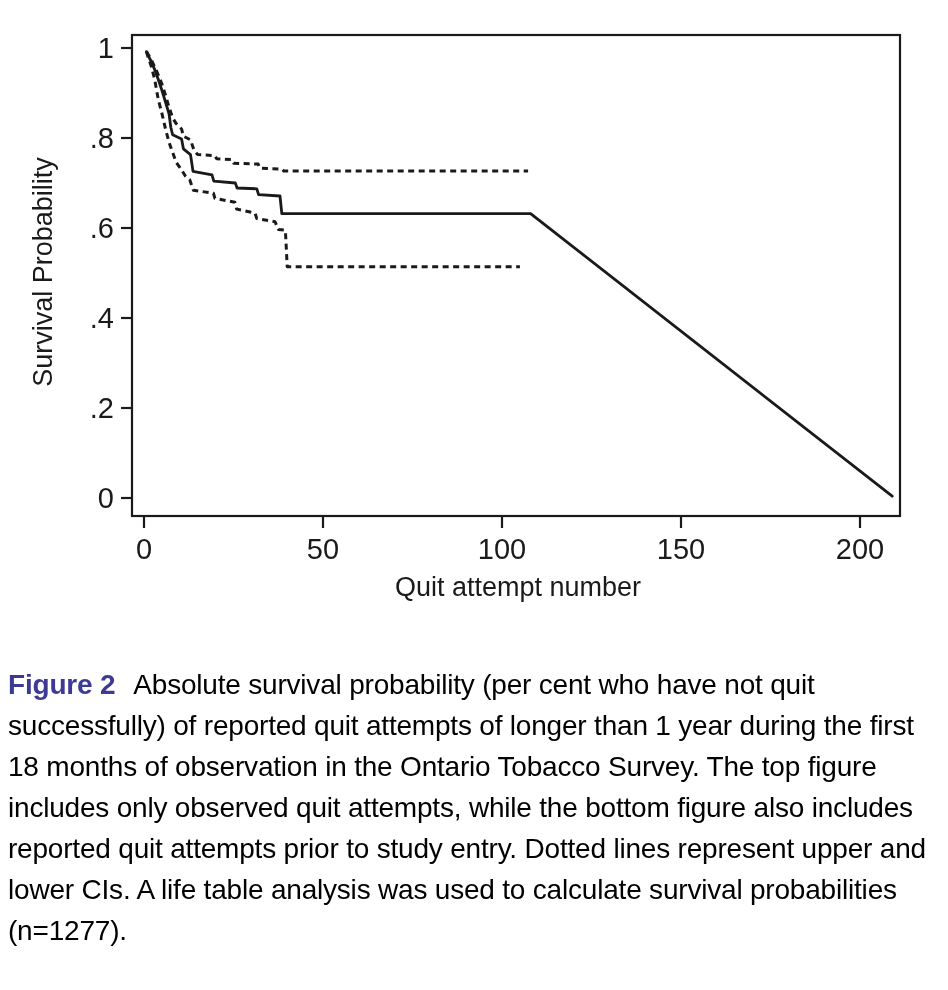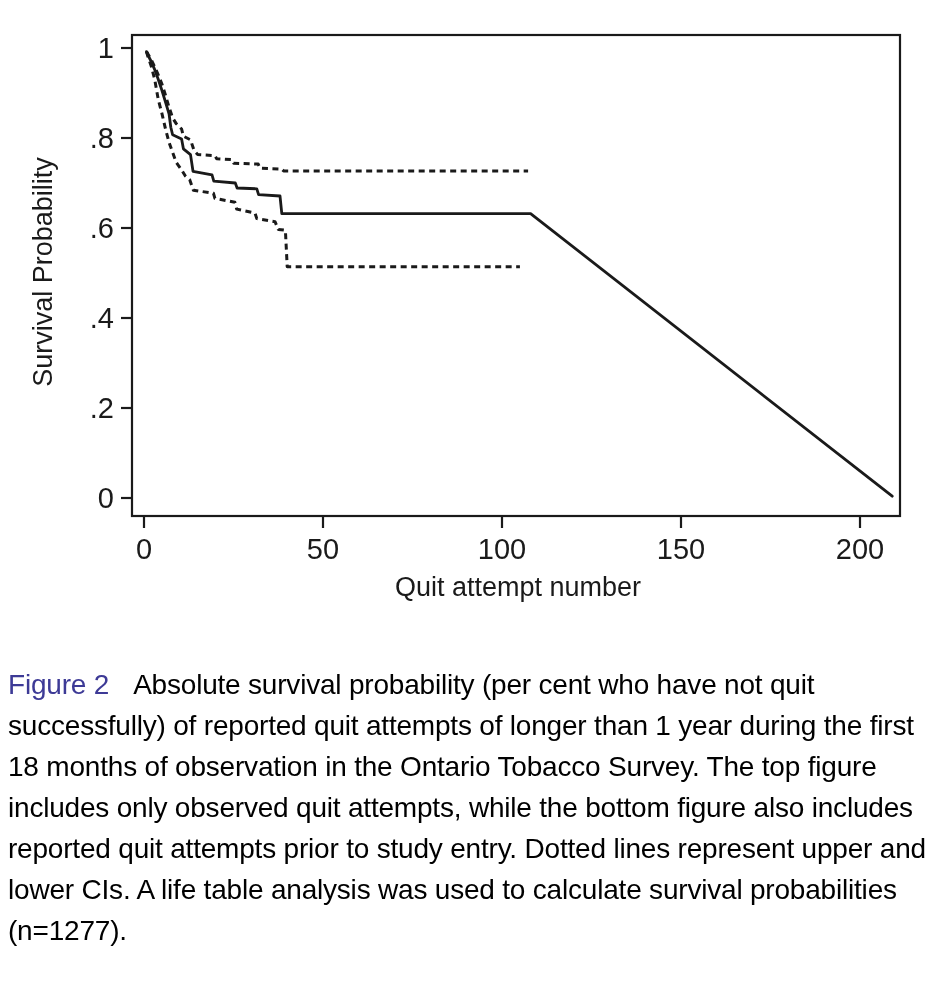--- a/index.html
+++ b/index.html
@@ -33,22 +33,22 @@
     position: absolute;
     top: 636px;
     left: 8px;
     width: 922px;
     font-size: 28px;
     line-height: 41px;
     color: #000000;
     letter-spacing: -0.2px;
   }
   .figlabel {
-    font-weight: normal;
-    margin-right: 24px;
+    font-weight: bold;
+    margin-right: 18px;
   }
 </style>
 </head>
 <body>
 
 <div class="page">
 
   <div class="chart-wrap">
     <svg id="chart-svg" width="948" height="612" viewBox="0 0 948 612">
       <text class="axis-title" transform="translate(52,272) rotate(-90)" text-anchor="middle">Survival Probability</text>

